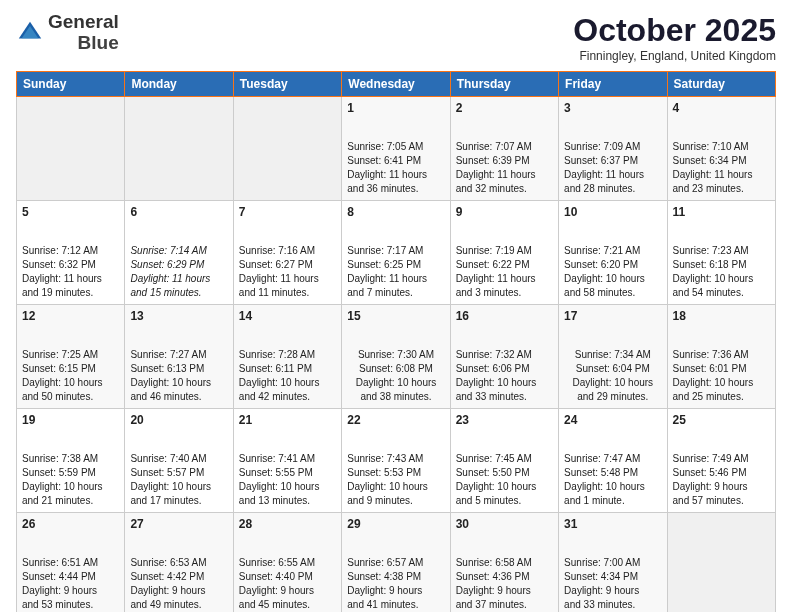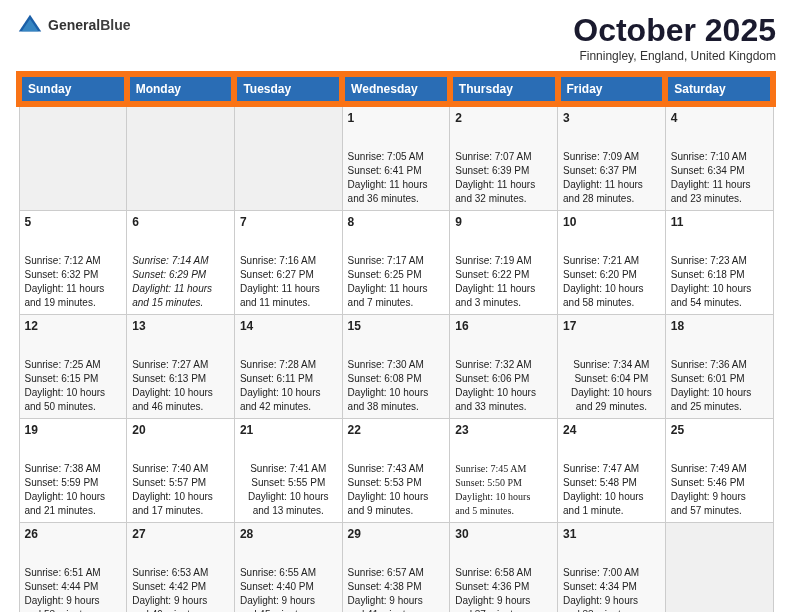--- a/index.html
+++ b/index.html
@@ -21,22 +21,22 @@
       align-items: flex-start;
       margin-bottom: 8px;
     }
     .logo {
       display: flex;
       align-items: center;
       gap: 4px;
     }
     .logo-text {
       display: flex;
-      flex-direction: row;
-      font-size: 14px;
+      flex-direction: column;
+      font-size: 19px;
       font-weight: bold;
       line-height: 1.1;
       align-items: flex-end;
     }
     .logo-text .general { color: #333; }
     .logo-text .blue { color: #404040; }
     .logo-icon {
       width: 28px;
       height: 28px;
     }
@@ -59,21 +59,21 @@
       border-collapse: collapse;
       border: 1px solid #aaa;
     }
     .calendar th {
       background-color: #2a6db5;
       color: white;
       text-align: left;
       padding: 5px 6px;
       font-size: 12px;
       font-weight: bold;
-      border: 6px solid #f97316;
+      border: 1px solid #f97316;
     }
     .calendar td {
       width: calc(100% / 7);
       vertical-align: top;
       border: 1px solid #ccc;
       padding: 4px 5px;
       height: 82px;
       background: #fff;
       font-size: 10.5px;
       color: #222;
@@ -235,21 +235,21 @@
           </td>
           <td>
             <span class="day-num">14</span>
             <div class="day-info" style="white-space: pre-line;">Sunrise: 7:28 AM
 Sunset: 6:11 PM
 Daylight: 10 hours
 and 42 minutes.</div>
           </td>
           <td>
             <span class="day-num">15</span>
-            <div class="day-info" style="white-space: pre-line;">Sunrise: 7:30 AM
+            <div class="day-info" style="white-space: pre-line; text-align: center;">Sunrise: 7:30 AM
 Sunset: 6:08 PM
 Daylight: 10 hours
 and 38 minutes.</div>
           </td>
           <td>
             <span class="day-num">16</span>
             <div class="day-info" style="white-space: pre-line;">Sunrise: 7:32 AM
 Sunset: 6:06 PM
 Daylight: 10 hours
 and 33 minutes.</div>
@@ -279,35 +279,35 @@
           </td>
           <td>
             <span class="day-num">20</span>
             <div class="day-info" style="white-space: pre-line;">Sunrise: 7:40 AM
 Sunset: 5:57 PM
 Daylight: 10 hours
 and 17 minutes.</div>
           </td>
           <td>
             <span class="day-num">21</span>
-            <div class="day-info" style="white-space: pre-line; text-align: center;">Sunrise: 7:41 AM
+            <div class="day-info" style="white-space: pre-line;">Sunrise: 7:41 AM
 Sunset: 5:55 PM
 Daylight: 10 hours
 and 13 minutes.</div>
           </td>
           <td>
             <span class="day-num">22</span>
             <div class="day-info" style="white-space: pre-line;">Sunrise: 7:43 AM
 Sunset: 5:53 PM
 Daylight: 10 hours
 and 9 minutes.</div>
           </td>
           <td>
             <span class="day-num">23</span>
-            <div class="day-info" style="white-space: pre-line; font-family: Liberation Serif, serif;">Sunrise: 7:45 AM
+            <div class="day-info" style="white-space: pre-line;">Sunrise: 7:45 AM
 Sunset: 5:50 PM
 Daylight: 10 hours
 and 5 minutes.</div>
           </td>
           <td>
             <span class="day-num">24</span>
             <div class="day-info" style="white-space: pre-line;">Sunrise: 7:47 AM
 Sunset: 5:48 PM
 Daylight: 10 hours
 and 1 minute.</div>

